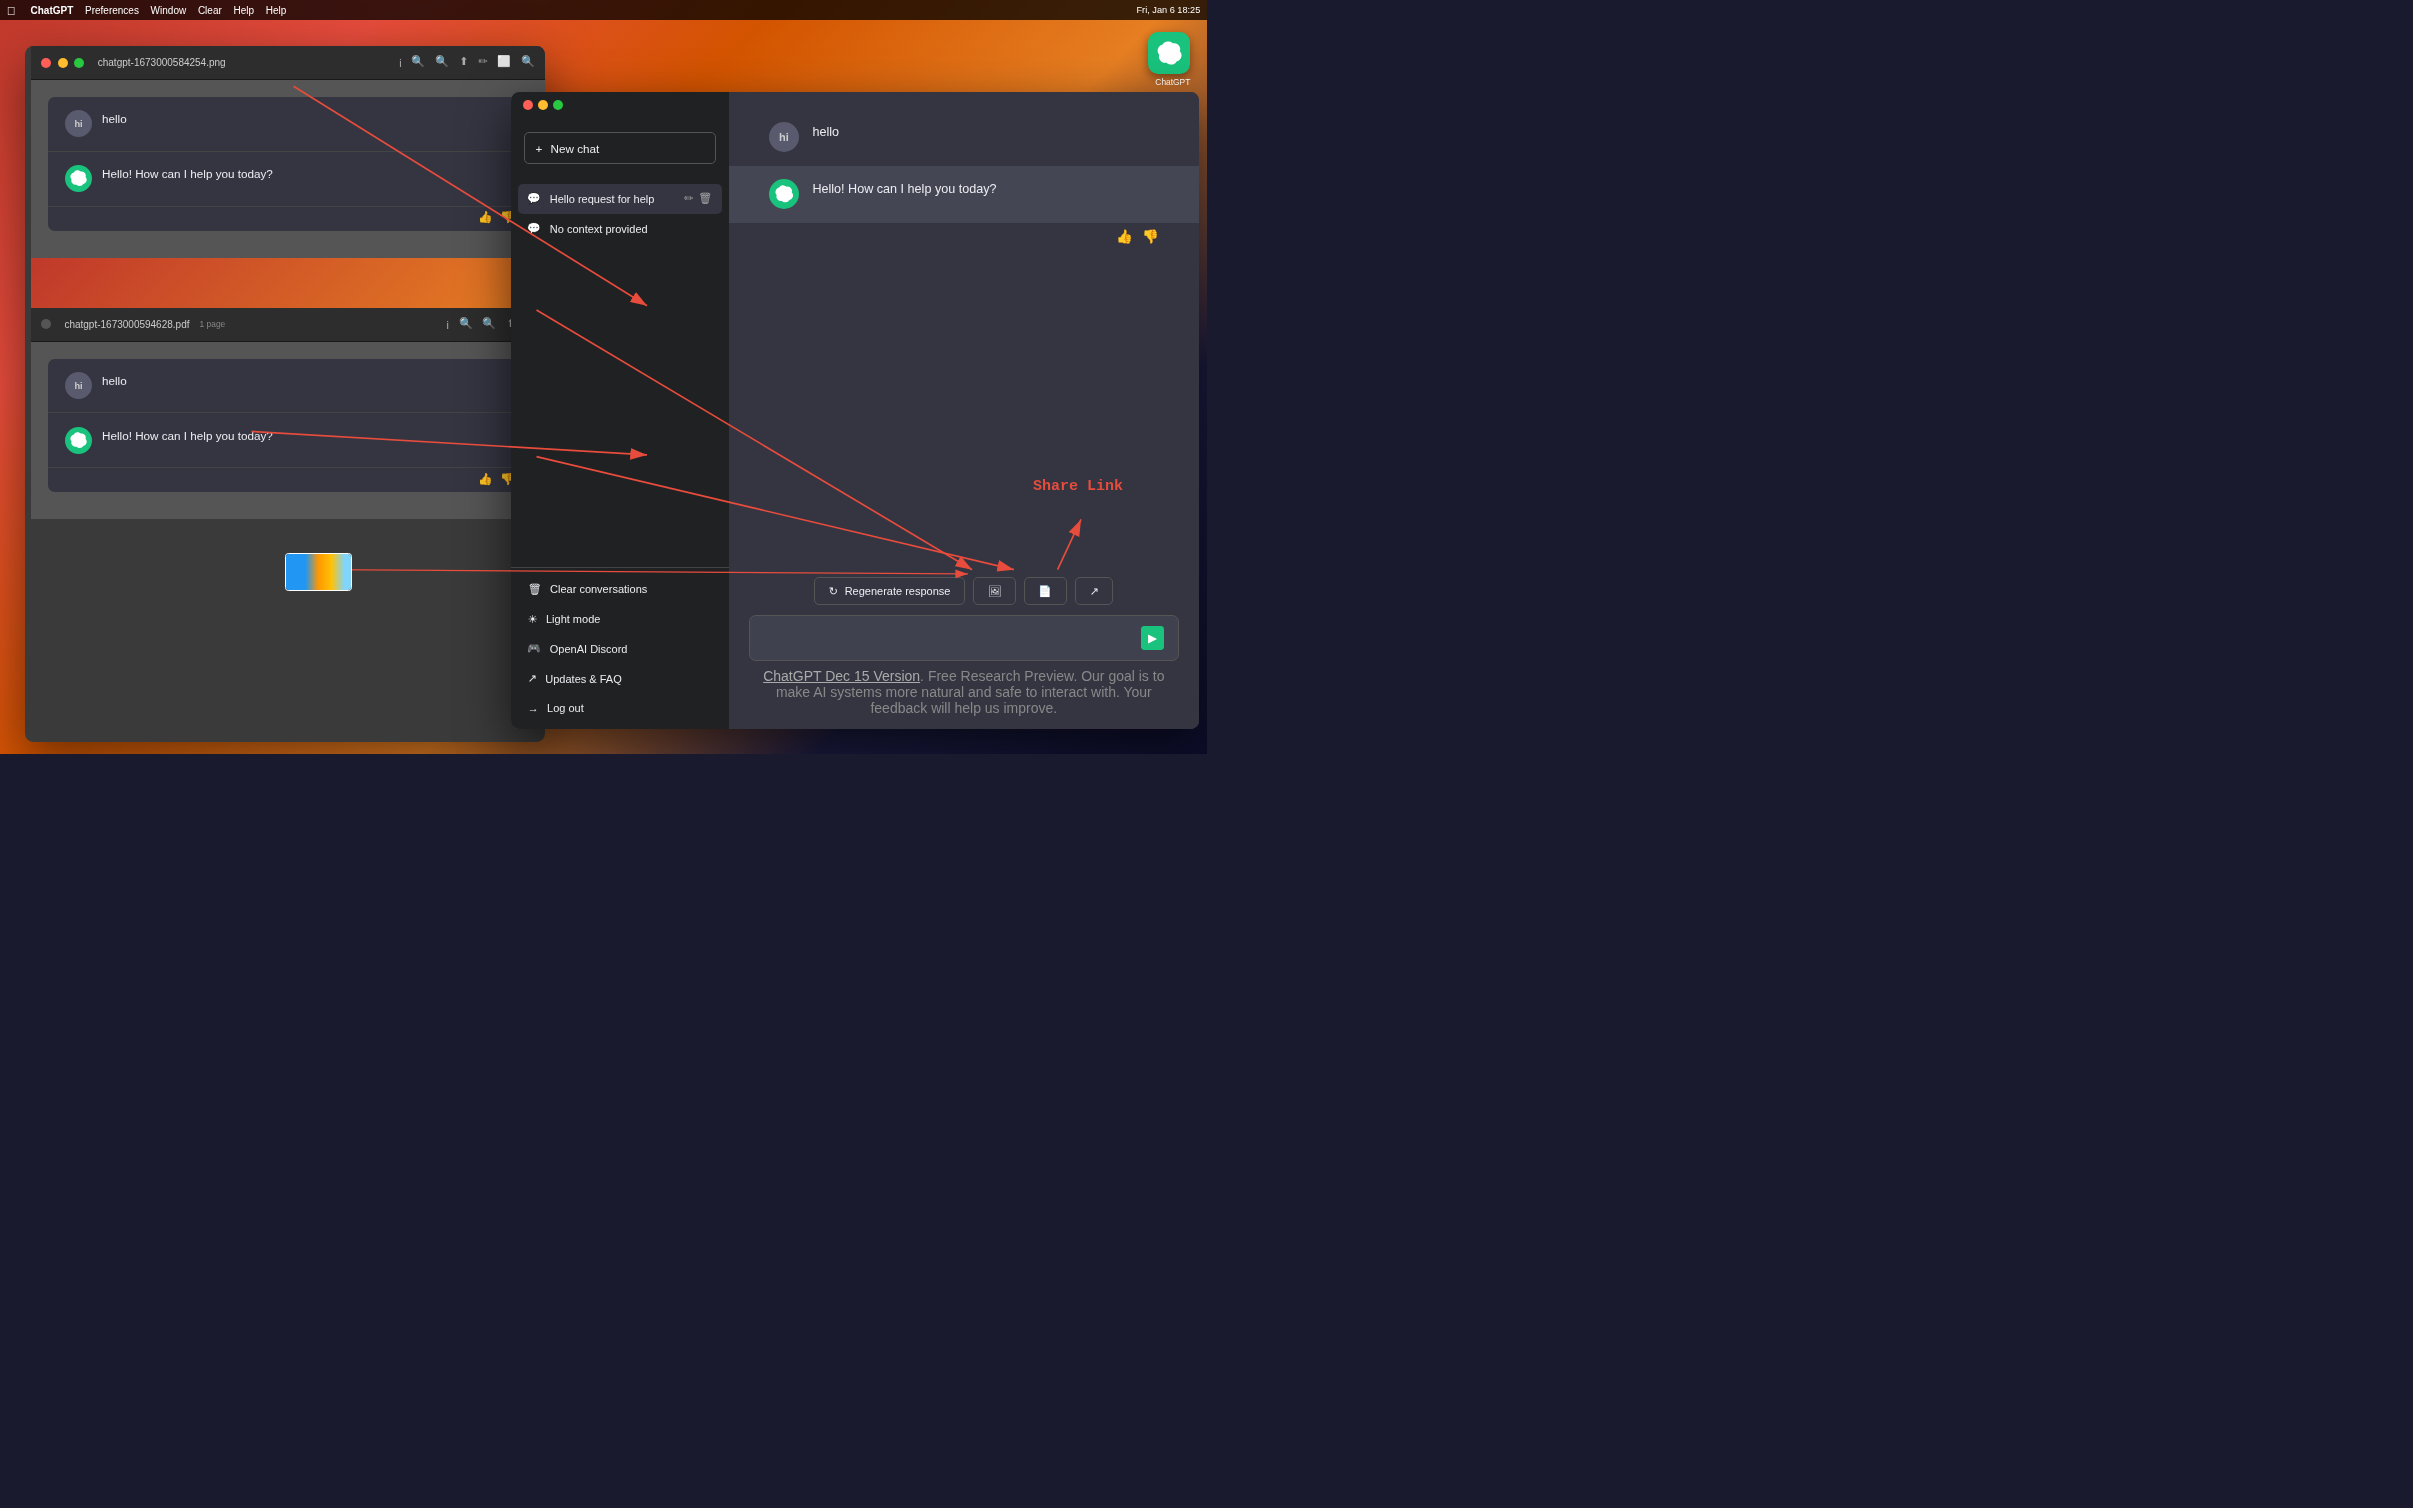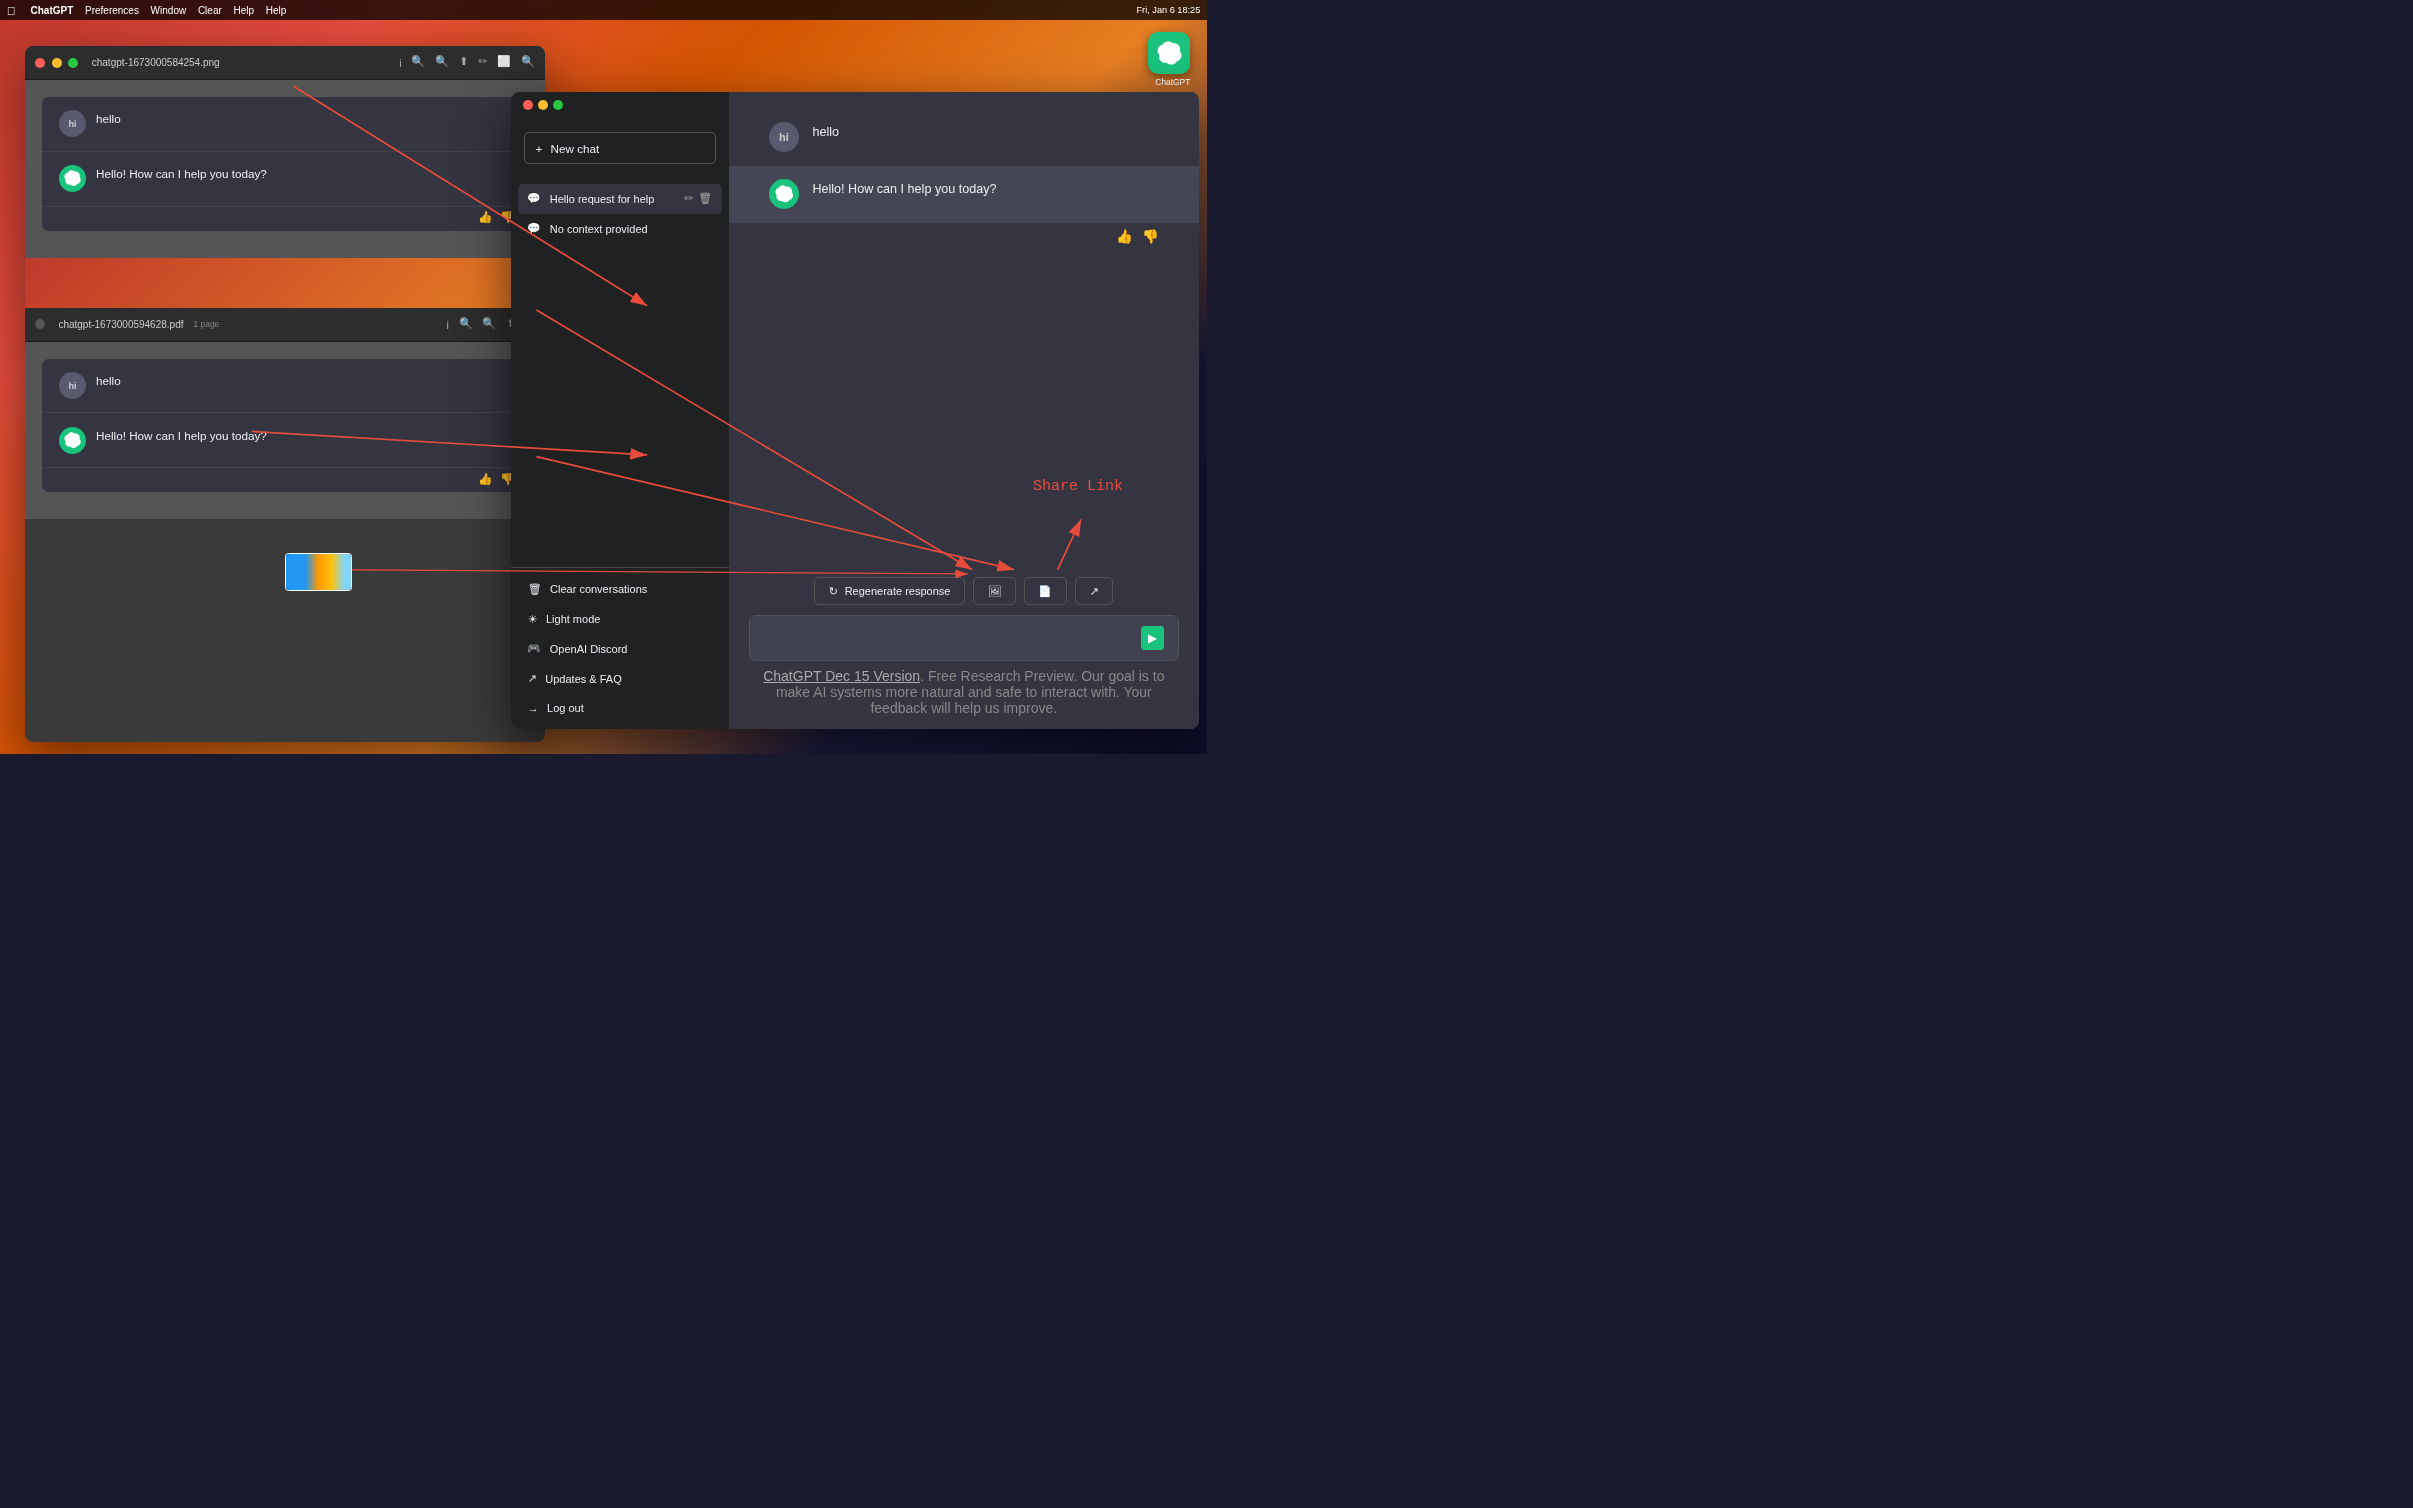--- a/index.html
+++ b/index.html
@@ -53,20 +53,21 @@
     .preview-window {
       position: absolute;
       top: 46px;
       left: 25px;
       width: 520px;
       height: 696px;
       background: #3a3a3a;
       border-radius: 8.4px;
       overflow: hidden;
       box-shadow: 0 17px 50px rgba(0,0,0,0.5);
+      padding-left: 6px;
     }
     .preview-titlebar {
       height: 34px;
       background: #2d2d2d;
       display: flex;
       align-items: center;
       padding: 0 10px;
       gap: 6.7px;
       border-bottom: 0.8px solid #1a1a1a;
     }
@@ -399,21 +400,21 @@
       font-weight: 600;
       font-family: 'Courier New', monospace;
       z-index: 10;
     }
     .label-sharelink {
       position: absolute;
       top: 478px;
       right: 84px;
       color: #e74c3c;
       font-size: 15px;
-      font-weight: 400;
+      font-weight: 700;
       font-family: 'Courier New', monospace;
       z-index: 60;
     }
 
     
     .tooltip-img {
       position: absolute;
       bottom: 163px;
       left: 285px;
       width: 67px;

